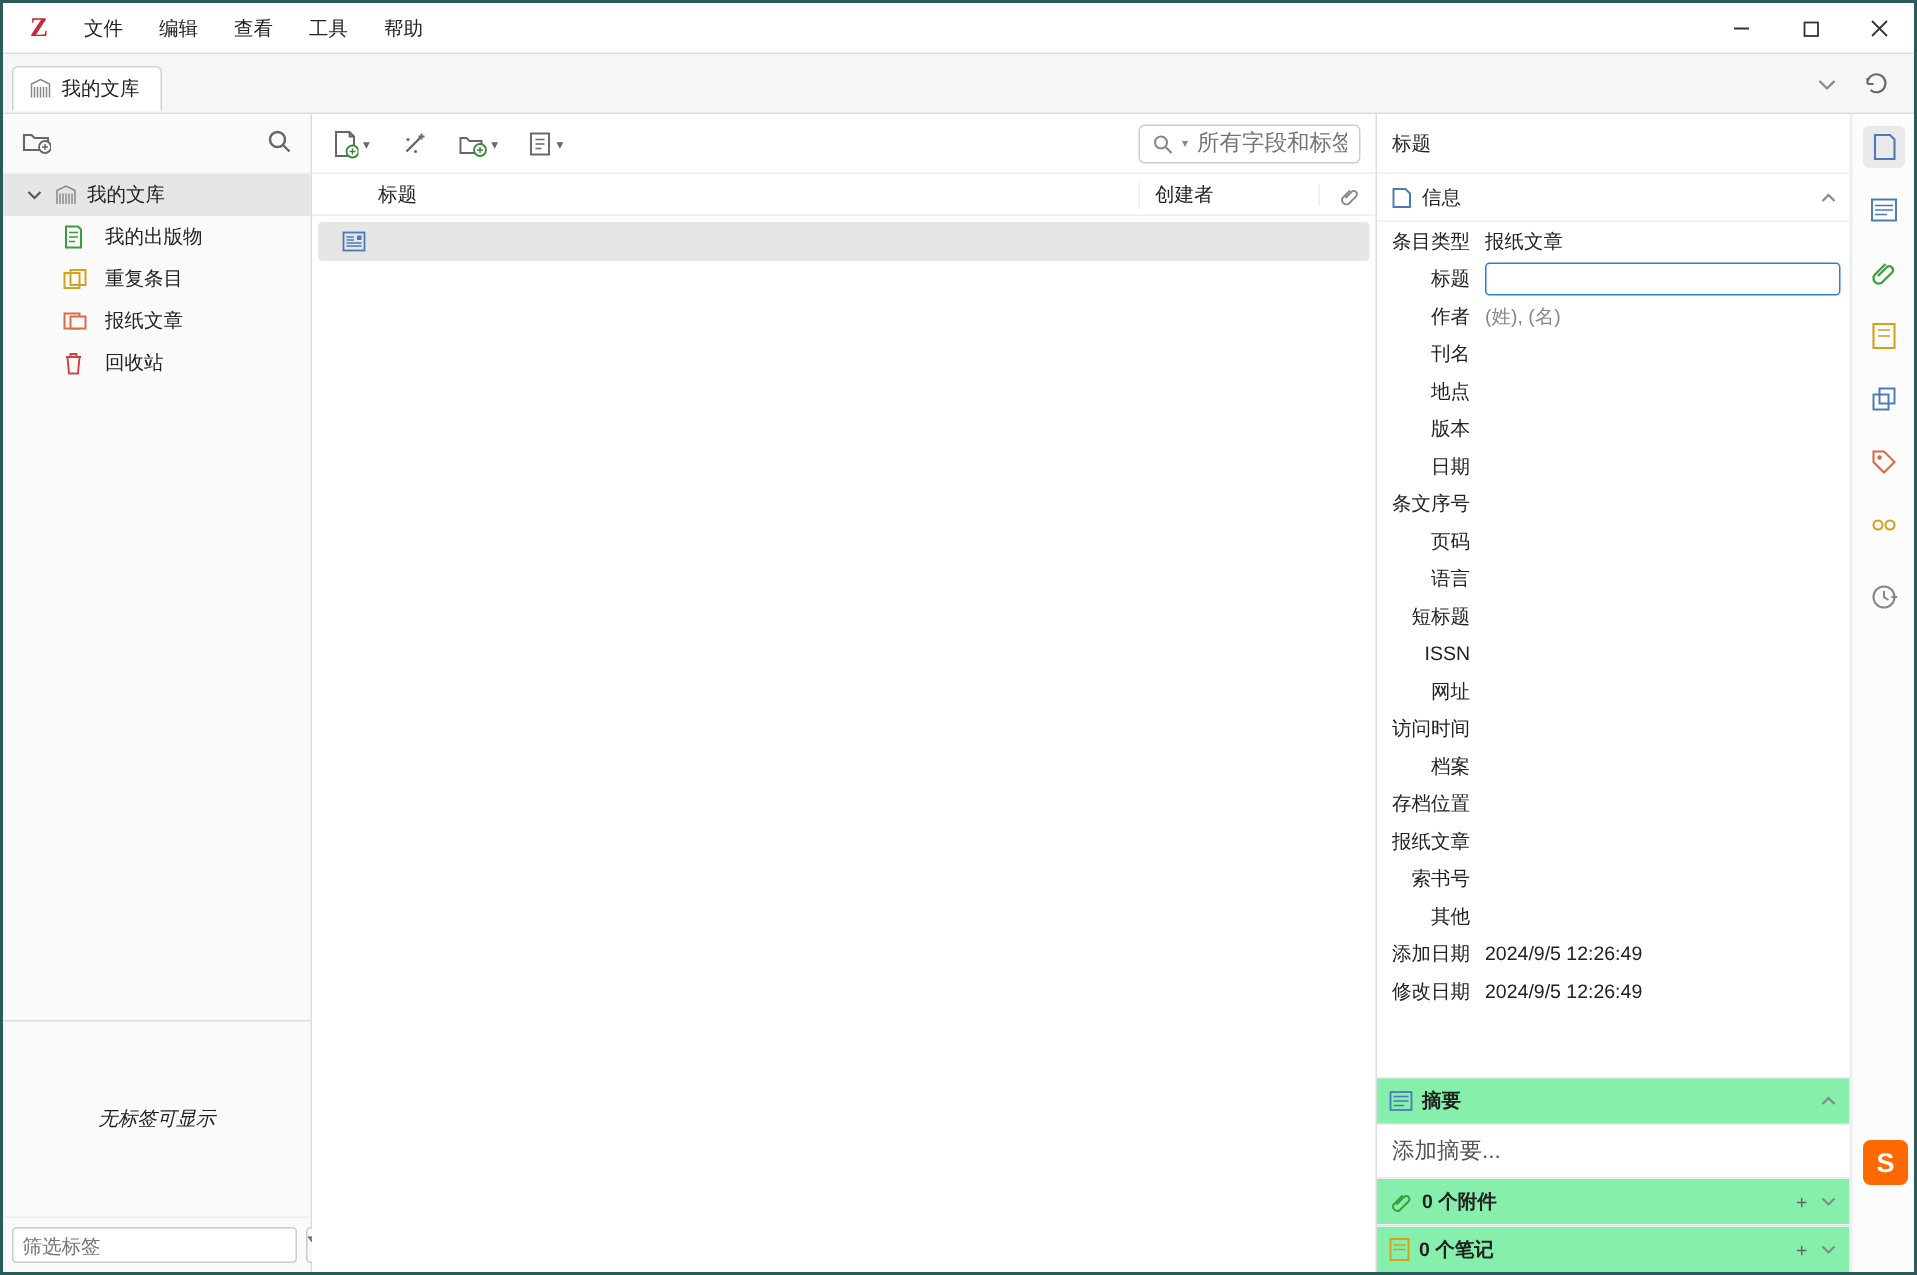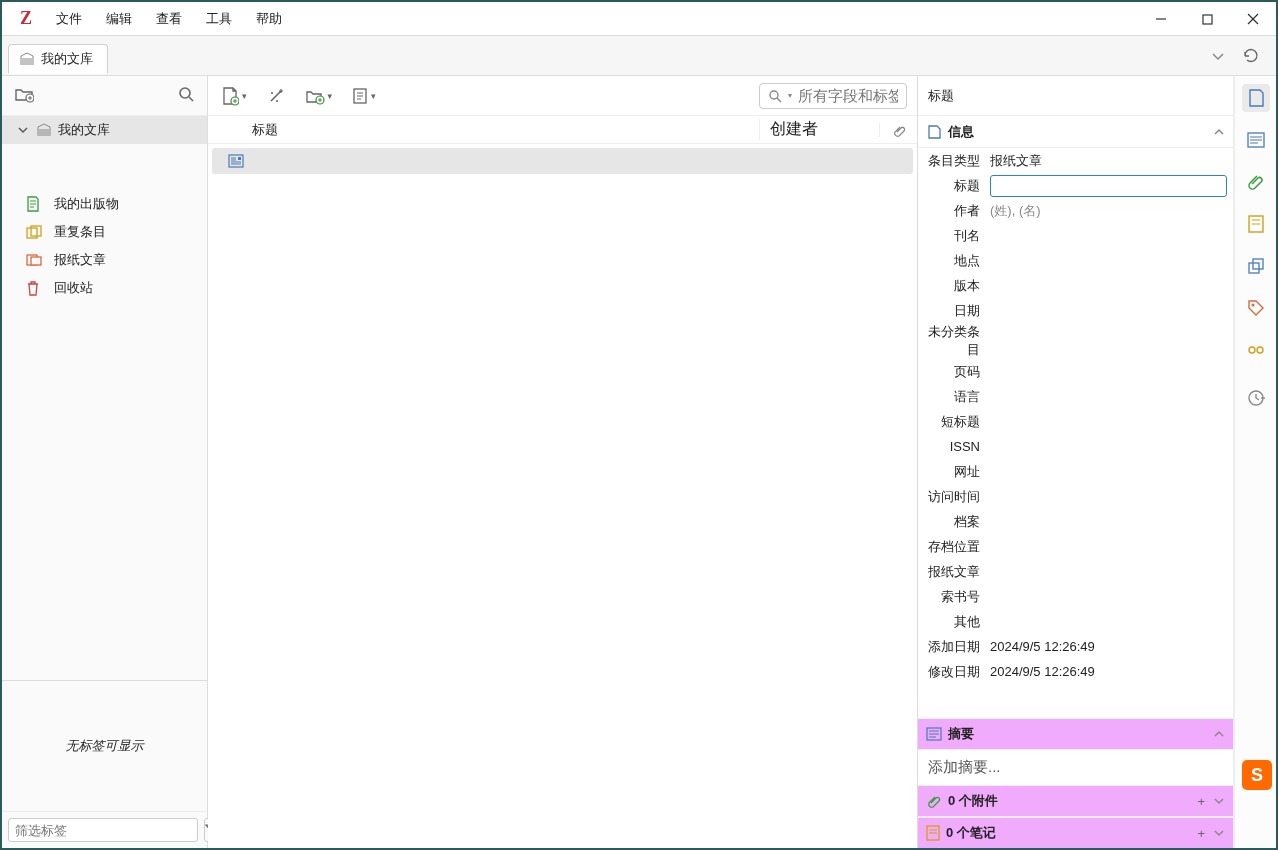--- a/index.html
+++ b/index.html
@@ -20,57 +20,57 @@
 
 .workspace { display: flex; height: calc(100% - 34px - 40px); }
 
 .left-pane { width: 206px; background: #fafafa; border-right: 1px solid #ddd; display: flex; flex-direction: column; }
 .left-toolbar { height: 40px; border-bottom: 1px solid #eee; display:flex; align-items:center; justify-content: space-between; padding: 0 12px; }
 .left-toolbar svg { }
 .collection-tree { flex: 1; overflow-y: auto; }
 .tree-item { display:flex; align-items:center; padding: 5px 8px 5px 16px; gap: 6px; }
 .tree-item.root { background: #e6e6e6; }
 .tree-item .chevron { width: 12px; display:inline-flex; }
-.tree-sub { padding-left: 24px; margin-top: 46px; }
+.tree-sub { padding-left: 40px; }
 .tree-sub .tree-item { padding-left: 0;}
 .tree-sub .tree-item .icon { margin-right: 6px; display:inline-flex; width:16px; }
 
 .tag-section { border-top: 1px solid #ddd; }
 .tag-display { height: 130px; display:flex; align-items:center; justify-content:center; font-size: 13px; color: #222; font-style: italic;}
 .tag-filter-bar { display:flex; align-items:center; padding: 6px; border-top: 1px solid #eee; gap: 6px; }
 .tag-filter-bar input { flex:1; height: 24px; padding: 0 6px; border: 1px solid #ccc; border-radius: 3px; font-size: 13px; }
 .tag-filter-bar .filter-btn { width: 36px; height: 24px; border: 1px solid #ccc; border-radius: 3px; display:flex; align-items:center; justify-content:center; background:#fafafa; }
 
 .center-pane { flex: 1; display: flex; flex-direction: column; background: #fff; border-right: 1px solid #ddd; min-width: 0; }
 .center-toolbar { height: 40px; border-bottom: 1px solid #eee; display:flex; align-items:center; padding: 0 10px; gap: 14px; }
 .tb-btn { display:flex; align-items:center; gap:3px; padding: 3px; }
 .tb-btn .caret { font-size: 9px; color:#666; }
 .center-toolbar .search-wrap { margin-left:auto; display:flex; align-items:center; border: 1px solid #ccc; border-radius: 4px; padding: 2px 8px; height: 26px; gap: 6px; }
 .center-toolbar .search-wrap input { border:none; outline:none; font-size: 15px; width: 100px; background:transparent; }
 
 .item-headers { display:flex; height: 28px; border-bottom: 1px solid #eee; align-items:center; }
 .item-headers .col-title { flex:1; padding-left: 44px; font-size: 13px; }
-.item-headers .col-creator { width: 120px; font-size: 16px; border-left: 1px solid #eee; padding-left: 10px;}
+.item-headers .col-creator { width: 120px; font-size: 13px; border-left: 1px solid #eee; padding-left: 10px;}
 .item-headers .col-attach { width: 38px; border-left: 1px solid #eee; display:flex; align-items:center; justify-content:center; }
 
 .item-list { flex:1; overflow-y:auto; padding: 4px; }
 .item-row { display:flex; align-items:center; height: 26px; border-radius: 3px; background: #e6e6e6; padding-left: 16px; }
 
 .right-pane { width: 316px; display:flex; flex-direction:column; border-right: 1px solid #eee; overflow:hidden; }
 .right-header { height: 40px; border-bottom: 1px solid #eee; display:flex; align-items:center; padding: 0 10px; font-size: 13px; }
 .info-header { height: 32px; display:flex; align-items:center; padding: 0 8px; border-bottom: 1px solid #eee; gap: 6px; }
-.info-header .title { font-weight: bold; flex:1; font-size: 13px; }
+.info-header .title { font-weight: normal; flex:1; font-size: 13px; }
 .info-body { flex:1; overflow-y:auto; }
 .field-row { display:flex; align-items:center; min-height: 25px; padding: 0 6px 0 4px; }
 .field-label { width: 58px; text-align:right; font-size: 13px; color: #222; margin-right: 10px; flex-shrink:0; }
 .field-value { flex:1; font-size: 13px; }
 .field-value.placeholder { color: #888; }
 .field-input { flex:1; border: 1px solid #2d7fd3; border-radius: 3px; height: 22px; padding: 0 4px; font-size: 13px; outline:none; }
 
-.section-header { display:flex; align-items:center; padding: 6px 8px; gap: 6px; border-top: 1px solid #eee; border-bottom: 1px solid #eee; background:#f0abfc; }
+.section-header { display:flex; align-items:center; padding: 6px 8px; gap: 6px; border-top: 1px solid #eee; border-bottom: 1px solid #eee; background:#86efac; }
 .section-header .title { font-weight: bold; flex:1; font-size: 13px; }
 .section-body { padding: 8px 10px; color: #555; font-size: 15px; }
 .section-controls { display:flex; gap: 8px; align-items:center; color:#666; }
 
 .right-rail { width: 42px; background: #fcfcfc; border-left: 1px solid #eee; display:flex; flex-direction:column; align-items:center; padding-top: 8px; gap: 14px; }
 .rail-btn { width: 28px; height: 28px; display:flex; align-items:center; justify-content:center; border-radius: 4px; }
 .rail-btn.active { background: #eaeaea; }
 
 svg { flex-shrink: 0; }
 
@@ -308,21 +308,21 @@
           </div>
           <div class="field-row">
             <div class="field-label">版本</div>
             <div class="field-value"></div>
           </div>
           <div class="field-row">
             <div class="field-label">日期</div>
             <div class="field-value"></div>
           </div>
           <div class="field-row">
-            <div class="field-label">未分类条目</div>
+            <div class="field-label">条文序号</div>
             <div class="field-value"></div>
           </div>
           <div class="field-row">
             <div class="field-label">页码</div>
             <div class="field-value"></div>
           </div>
           <div class="field-row">
             <div class="field-label">语言</div>
             <div class="field-value"></div>
           </div>

